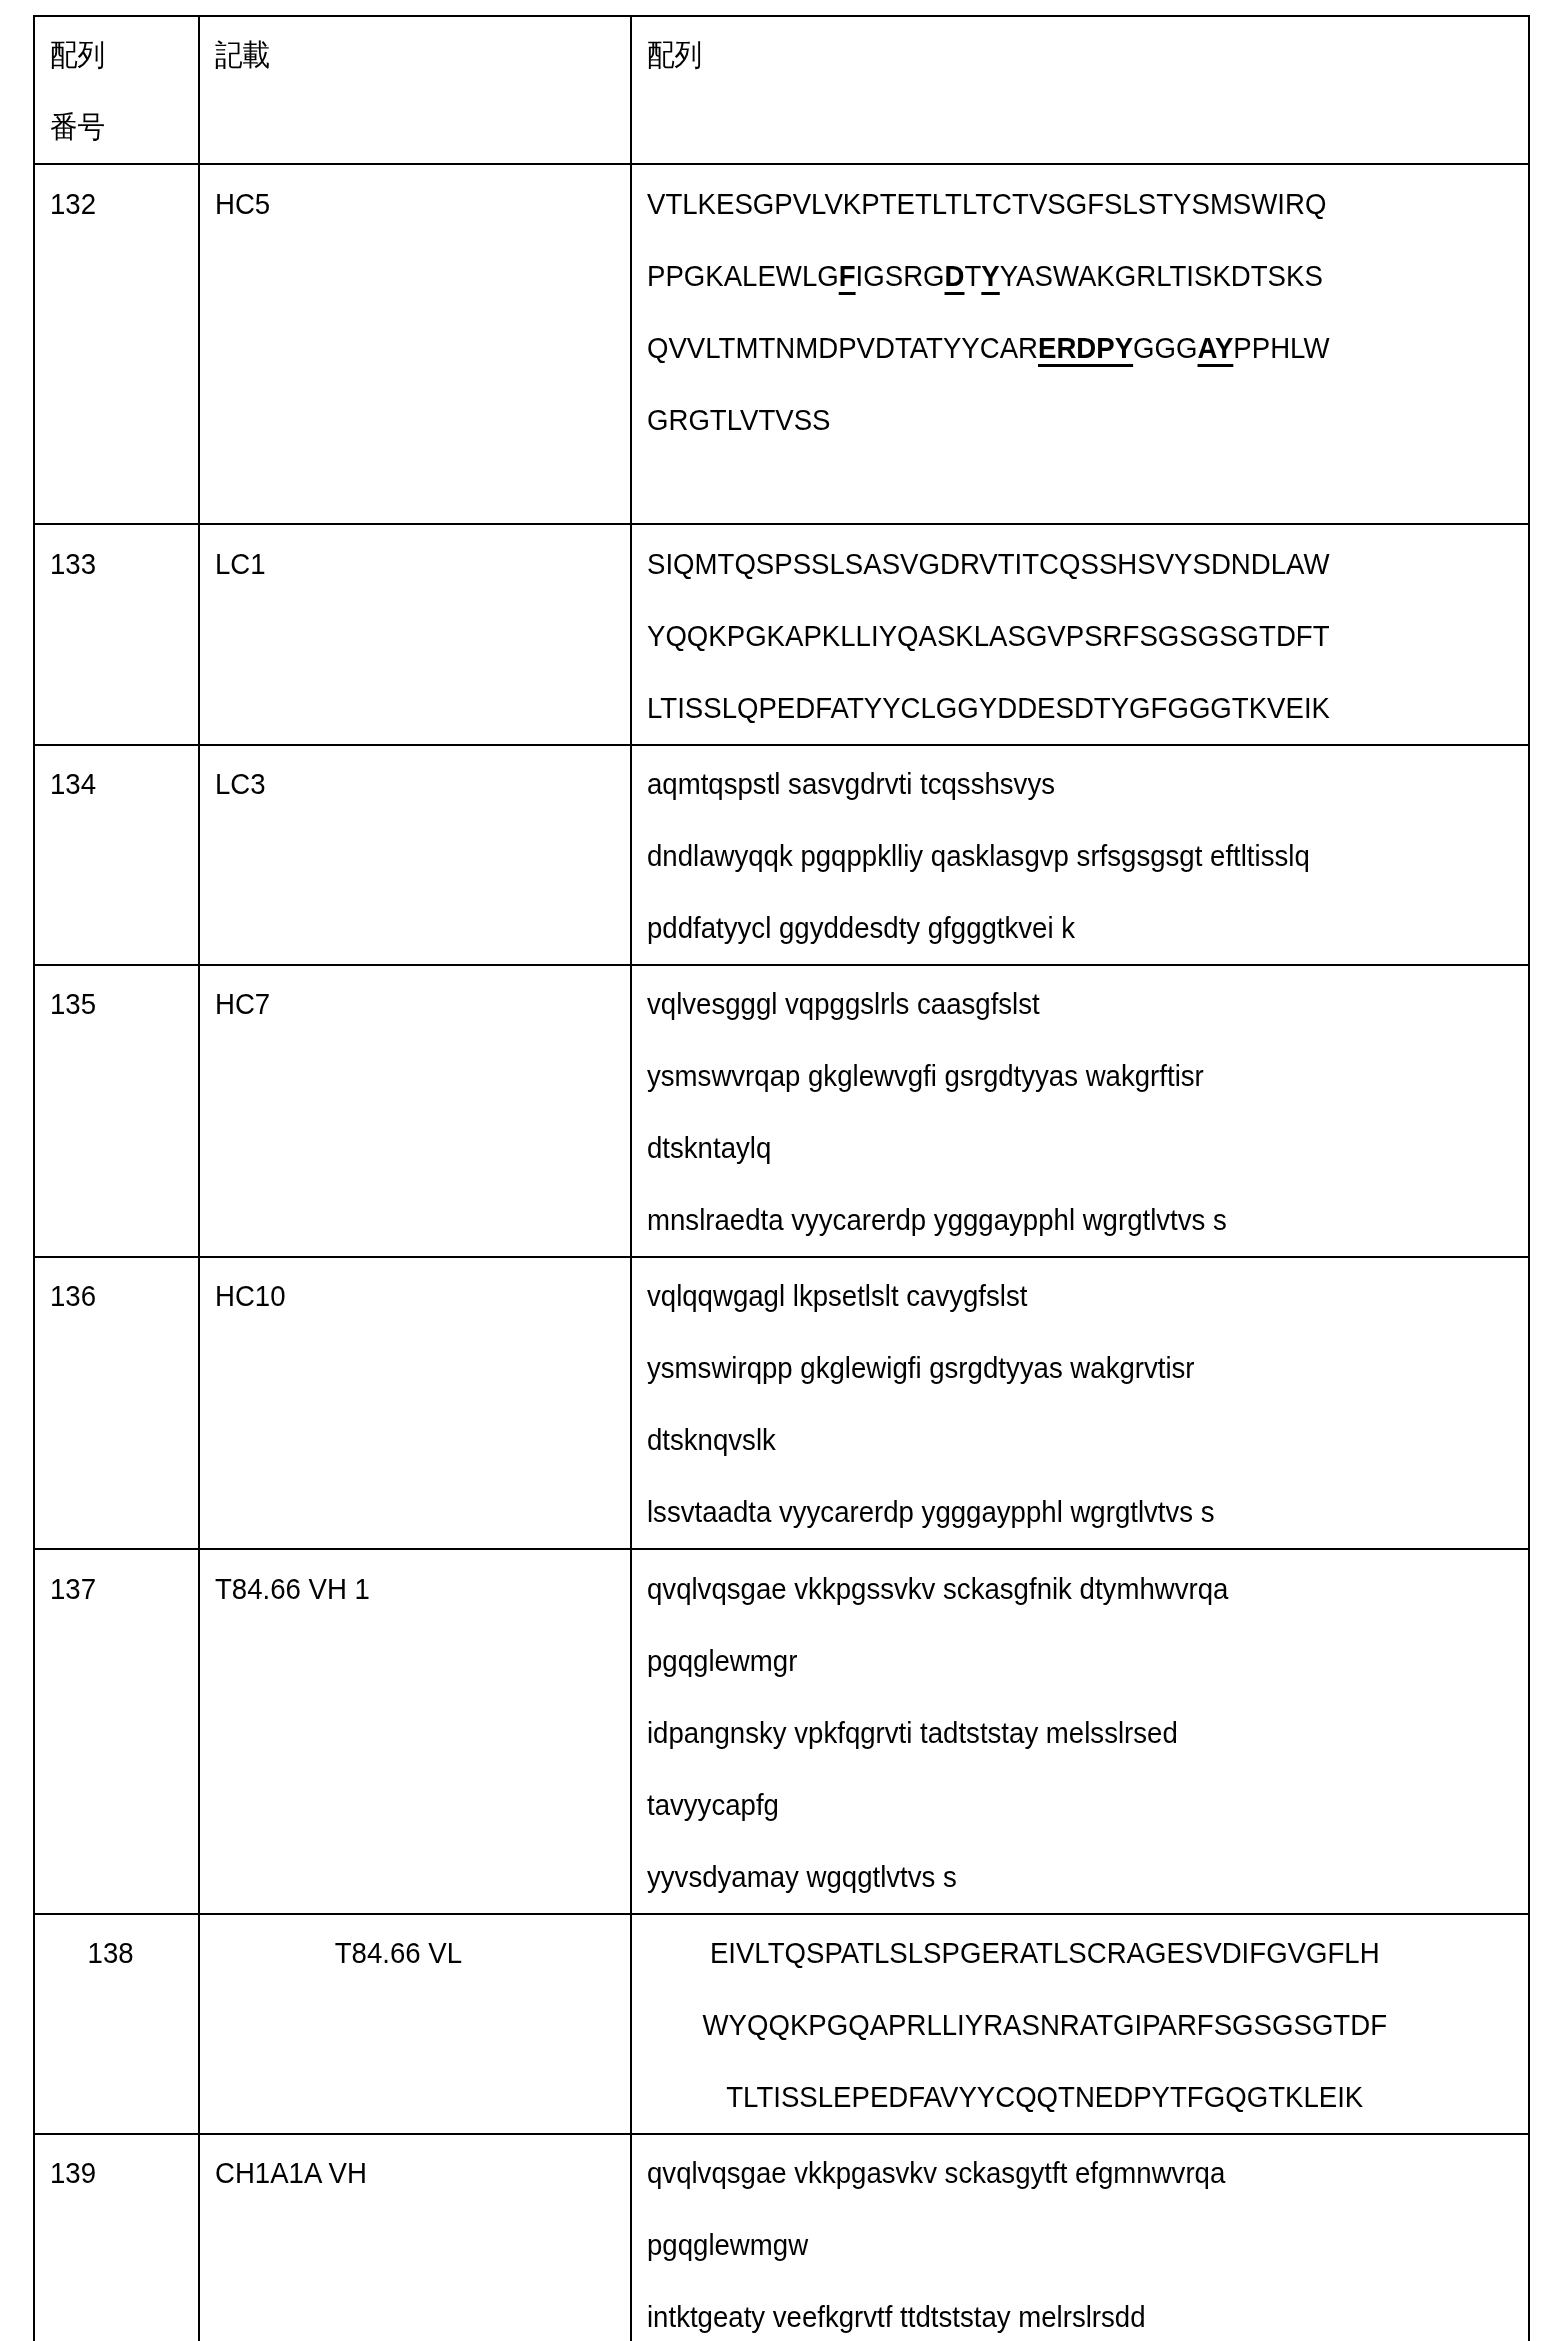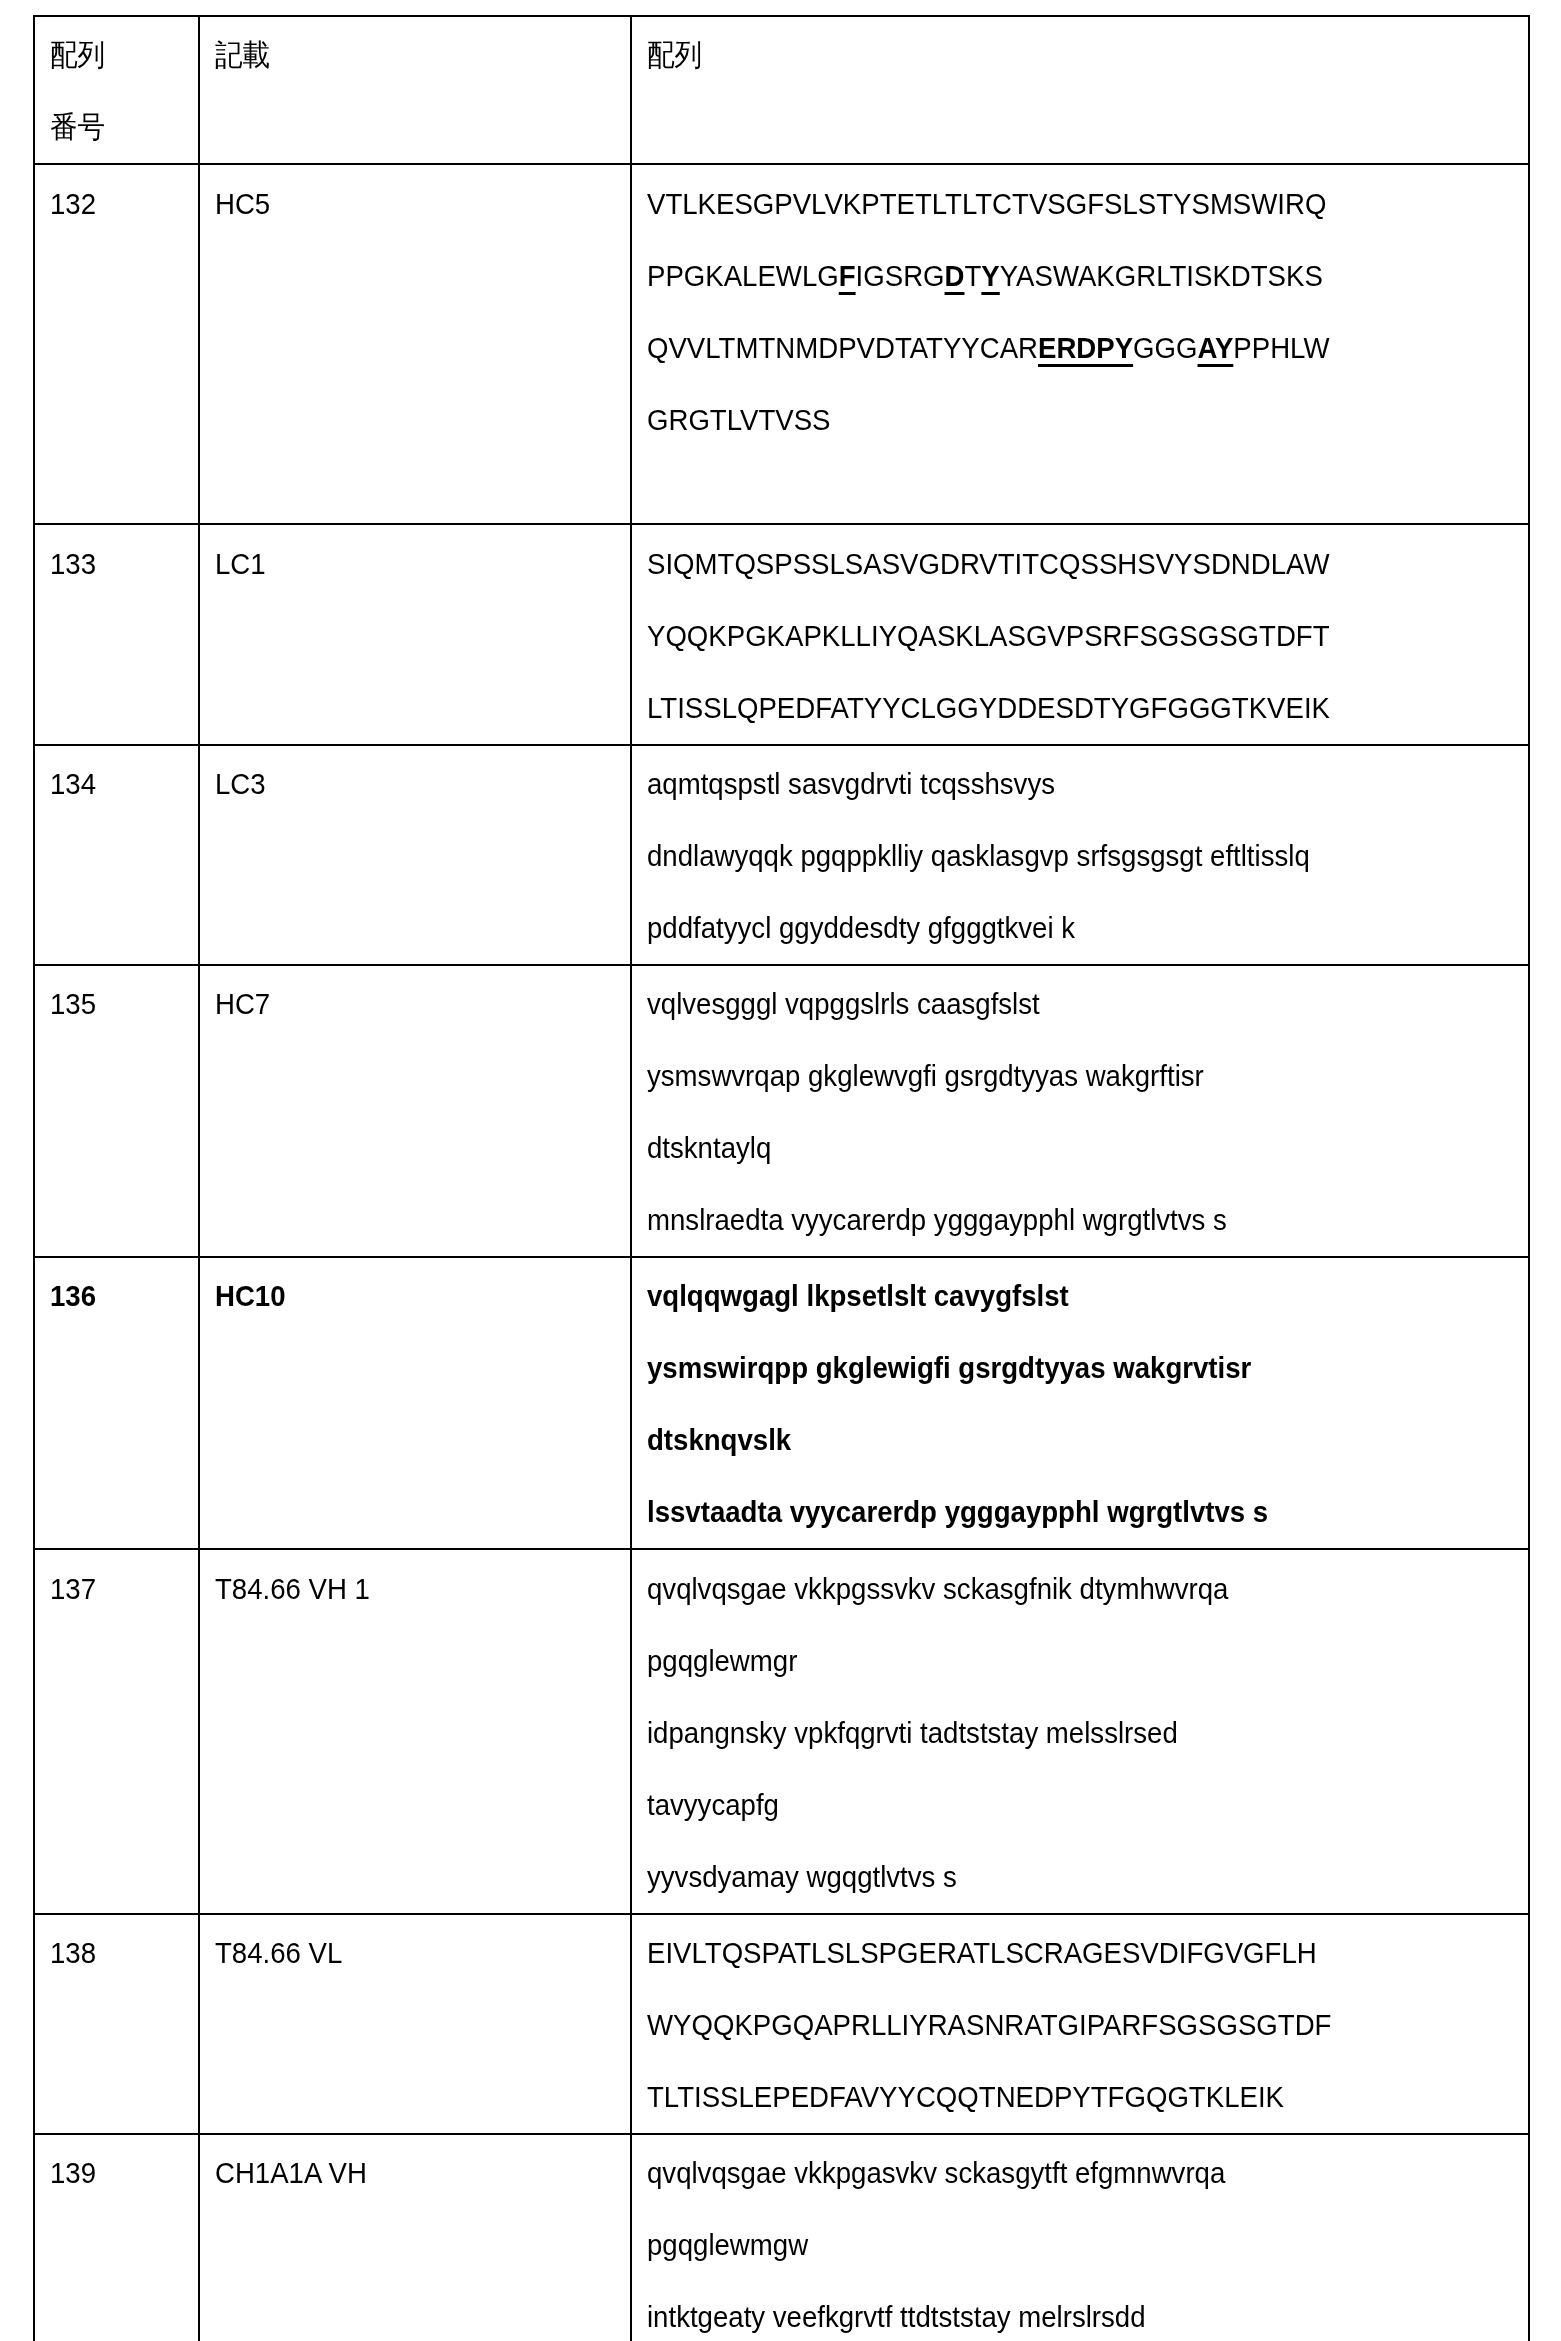--- a/index.html
+++ b/index.html
@@ -89,21 +89,21 @@
         </td>
         <td class="c3">
           <div class="cell">
             <span class="seq-line"><span>vqlvesgggl vqpggslrls caasgfslst</span></span>
             <span class="seq-line"><span>ysmswvrqap gkglewvgfi gsrgdtyyas wakgrftisr</span></span>
             <span class="seq-line"><span>dtskntaylq</span></span>
             <span class="seq-line"><span>mnslraedta vyycarerdp ygggaypphl wgrgtlvtvs s</span></span>
           </div>
         </td>
       </tr>
-      <tr style="height: 288px; font-weight: bold;">
+      <tr style="height: 288px;">
         <td class="c1">
           <div class="cell"><span>136</span></div>
         </td>
         <td class="c2">
           <div class="cell"><span>HC10</span></div>
         </td>
         <td class="c3">
           <div class="cell">
             <span class="seq-line"><span>vqlqqwgagl lkpsetlslt cavygfslst</span></span>
             <span class="seq-line"><span>ysmswirqpp gkglewigfi gsrgdtyyas wakgrvtisr</span></span>
@@ -122,21 +122,21 @@
         <td class="c3">
           <div class="cell">
             <span class="seq-line"><span>qvqlvqsgae vkkpgssvkv sckasgfnik dtymhwvrqa</span></span>
             <span class="seq-line"><span>pgqglewmgr</span></span>
             <span class="seq-line"><span>idpangnsky vpkfqgrvti tadtststay melsslrsed</span></span>
             <span class="seq-line"><span>tavyycapfg</span></span>
             <span class="seq-line"><span>yyvsdyamay wgqgtlvtvs s</span></span>
           </div>
         </td>
       </tr>
-      <tr style="height: 216px;">
+      <tr style="height: 216px; text-align: center;">
         <td class="c1">
           <div class="cell"><span>138</span></div>
         </td>
         <td class="c2">
           <div class="cell"><span>T84.66 VL</span></div>
         </td>
         <td class="c3">
           <div class="cell">
             <span class="seq-line"><span>EIVLTQSPATLSLSPGERATLSCRAGESVDIFGVGFLH</span></span>
             <span class="seq-line"><span>WYQQKPGQAPRLLIYRASNRATGIPARFSGSGSGTDF</span></span>

